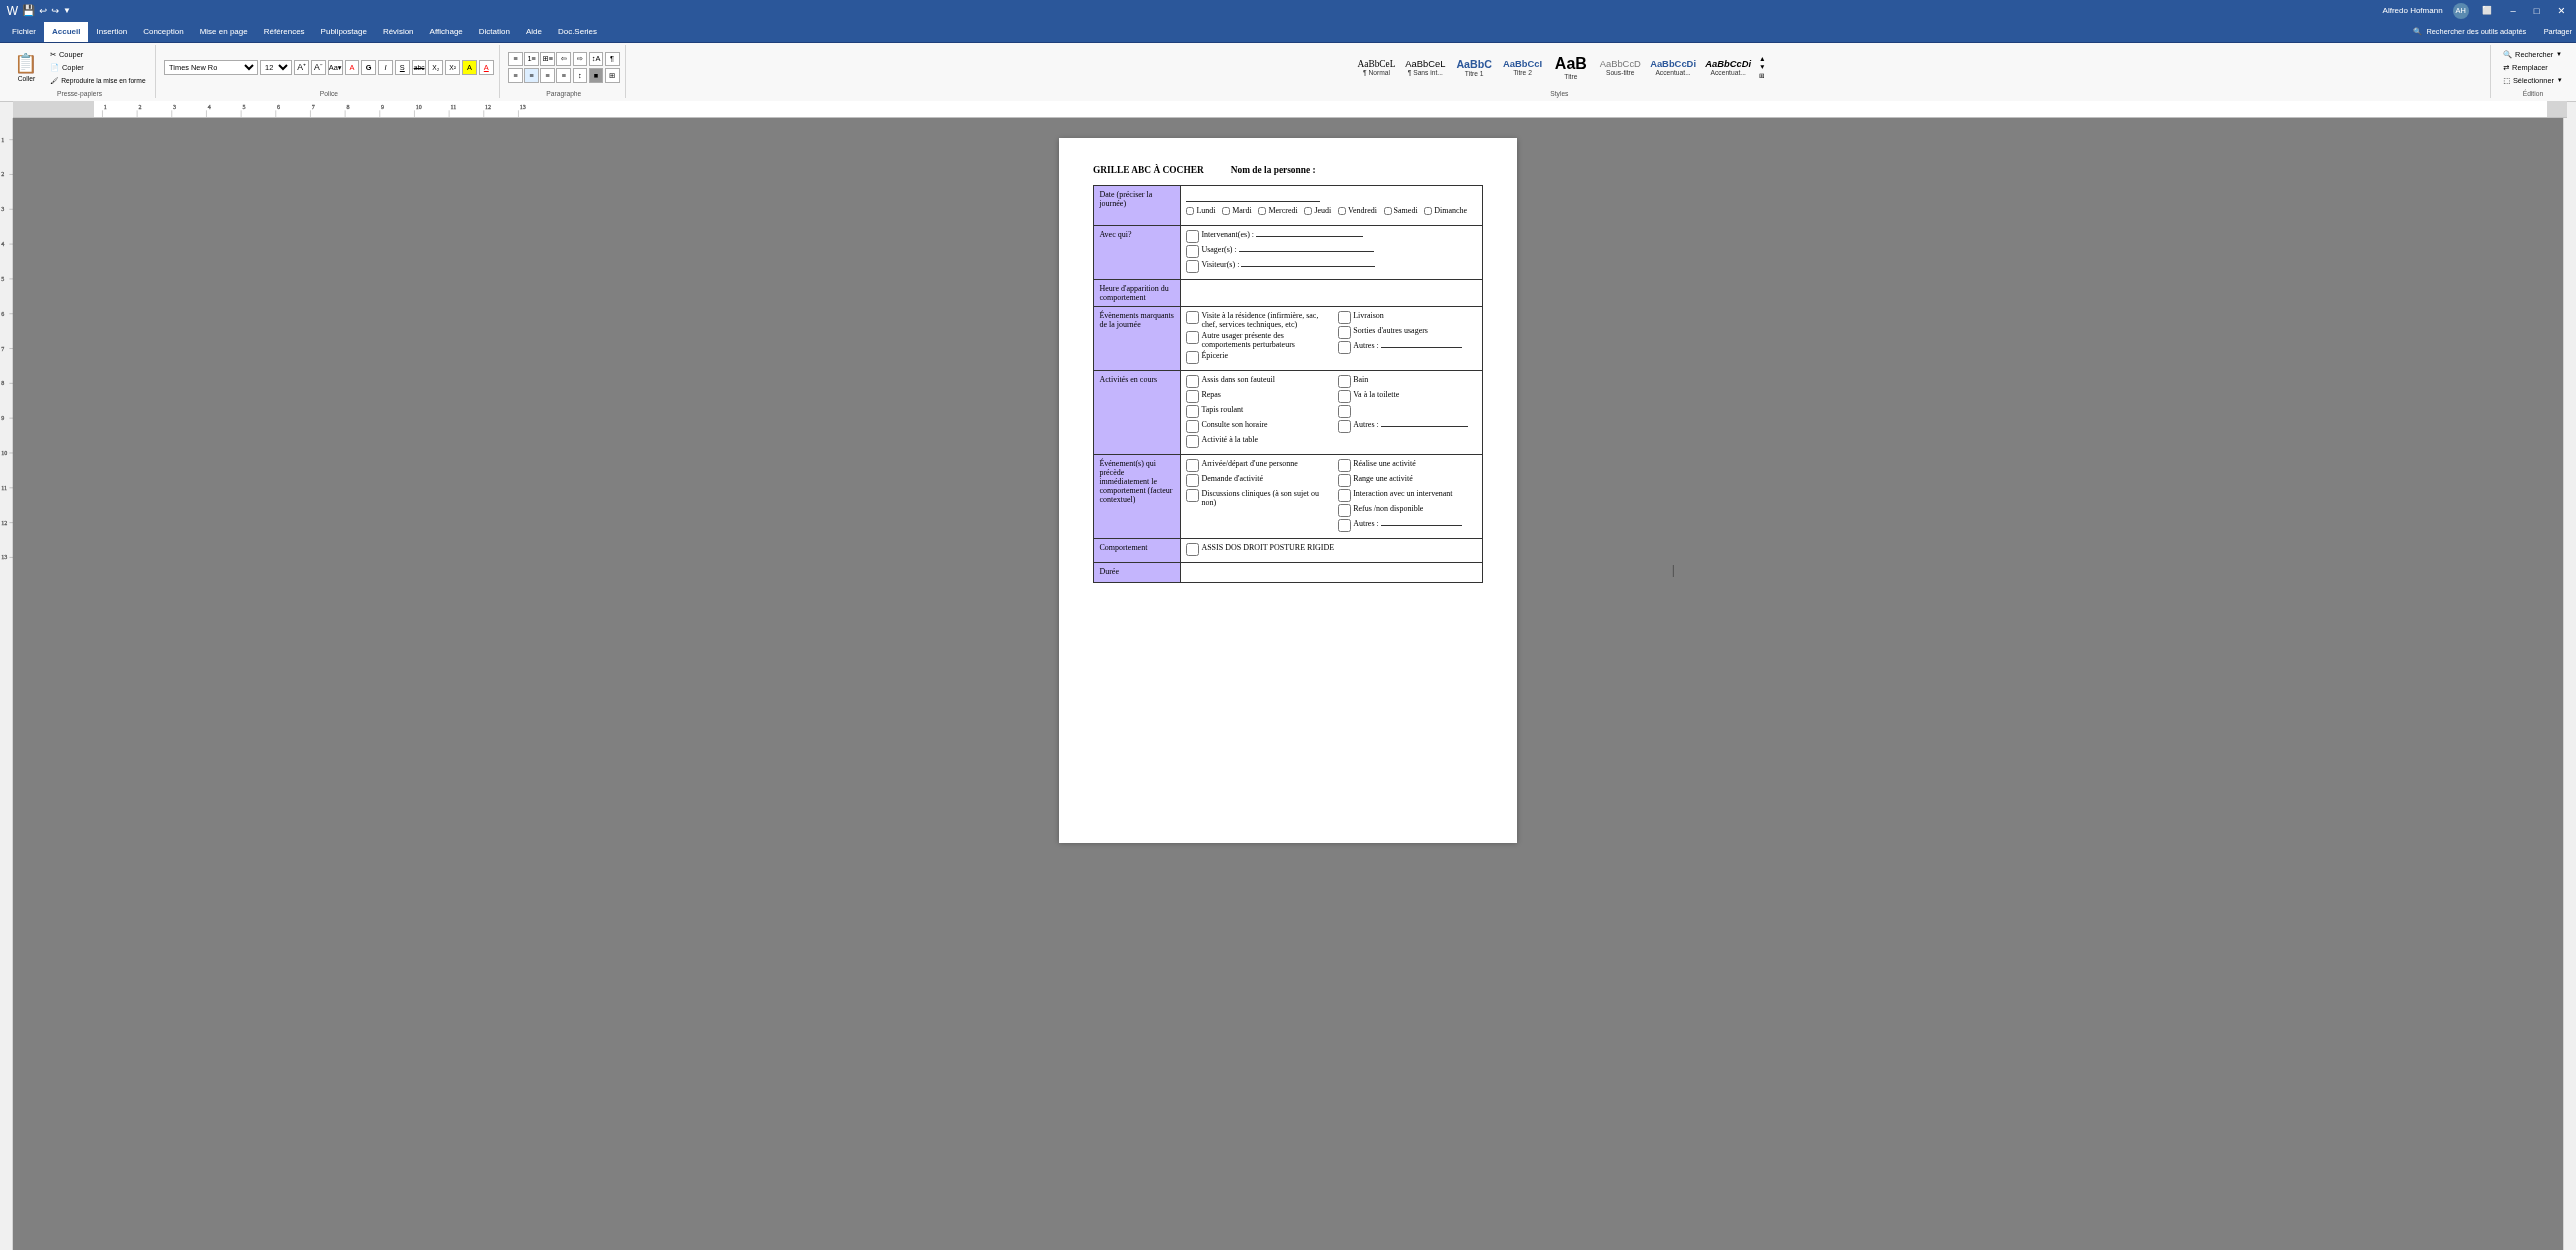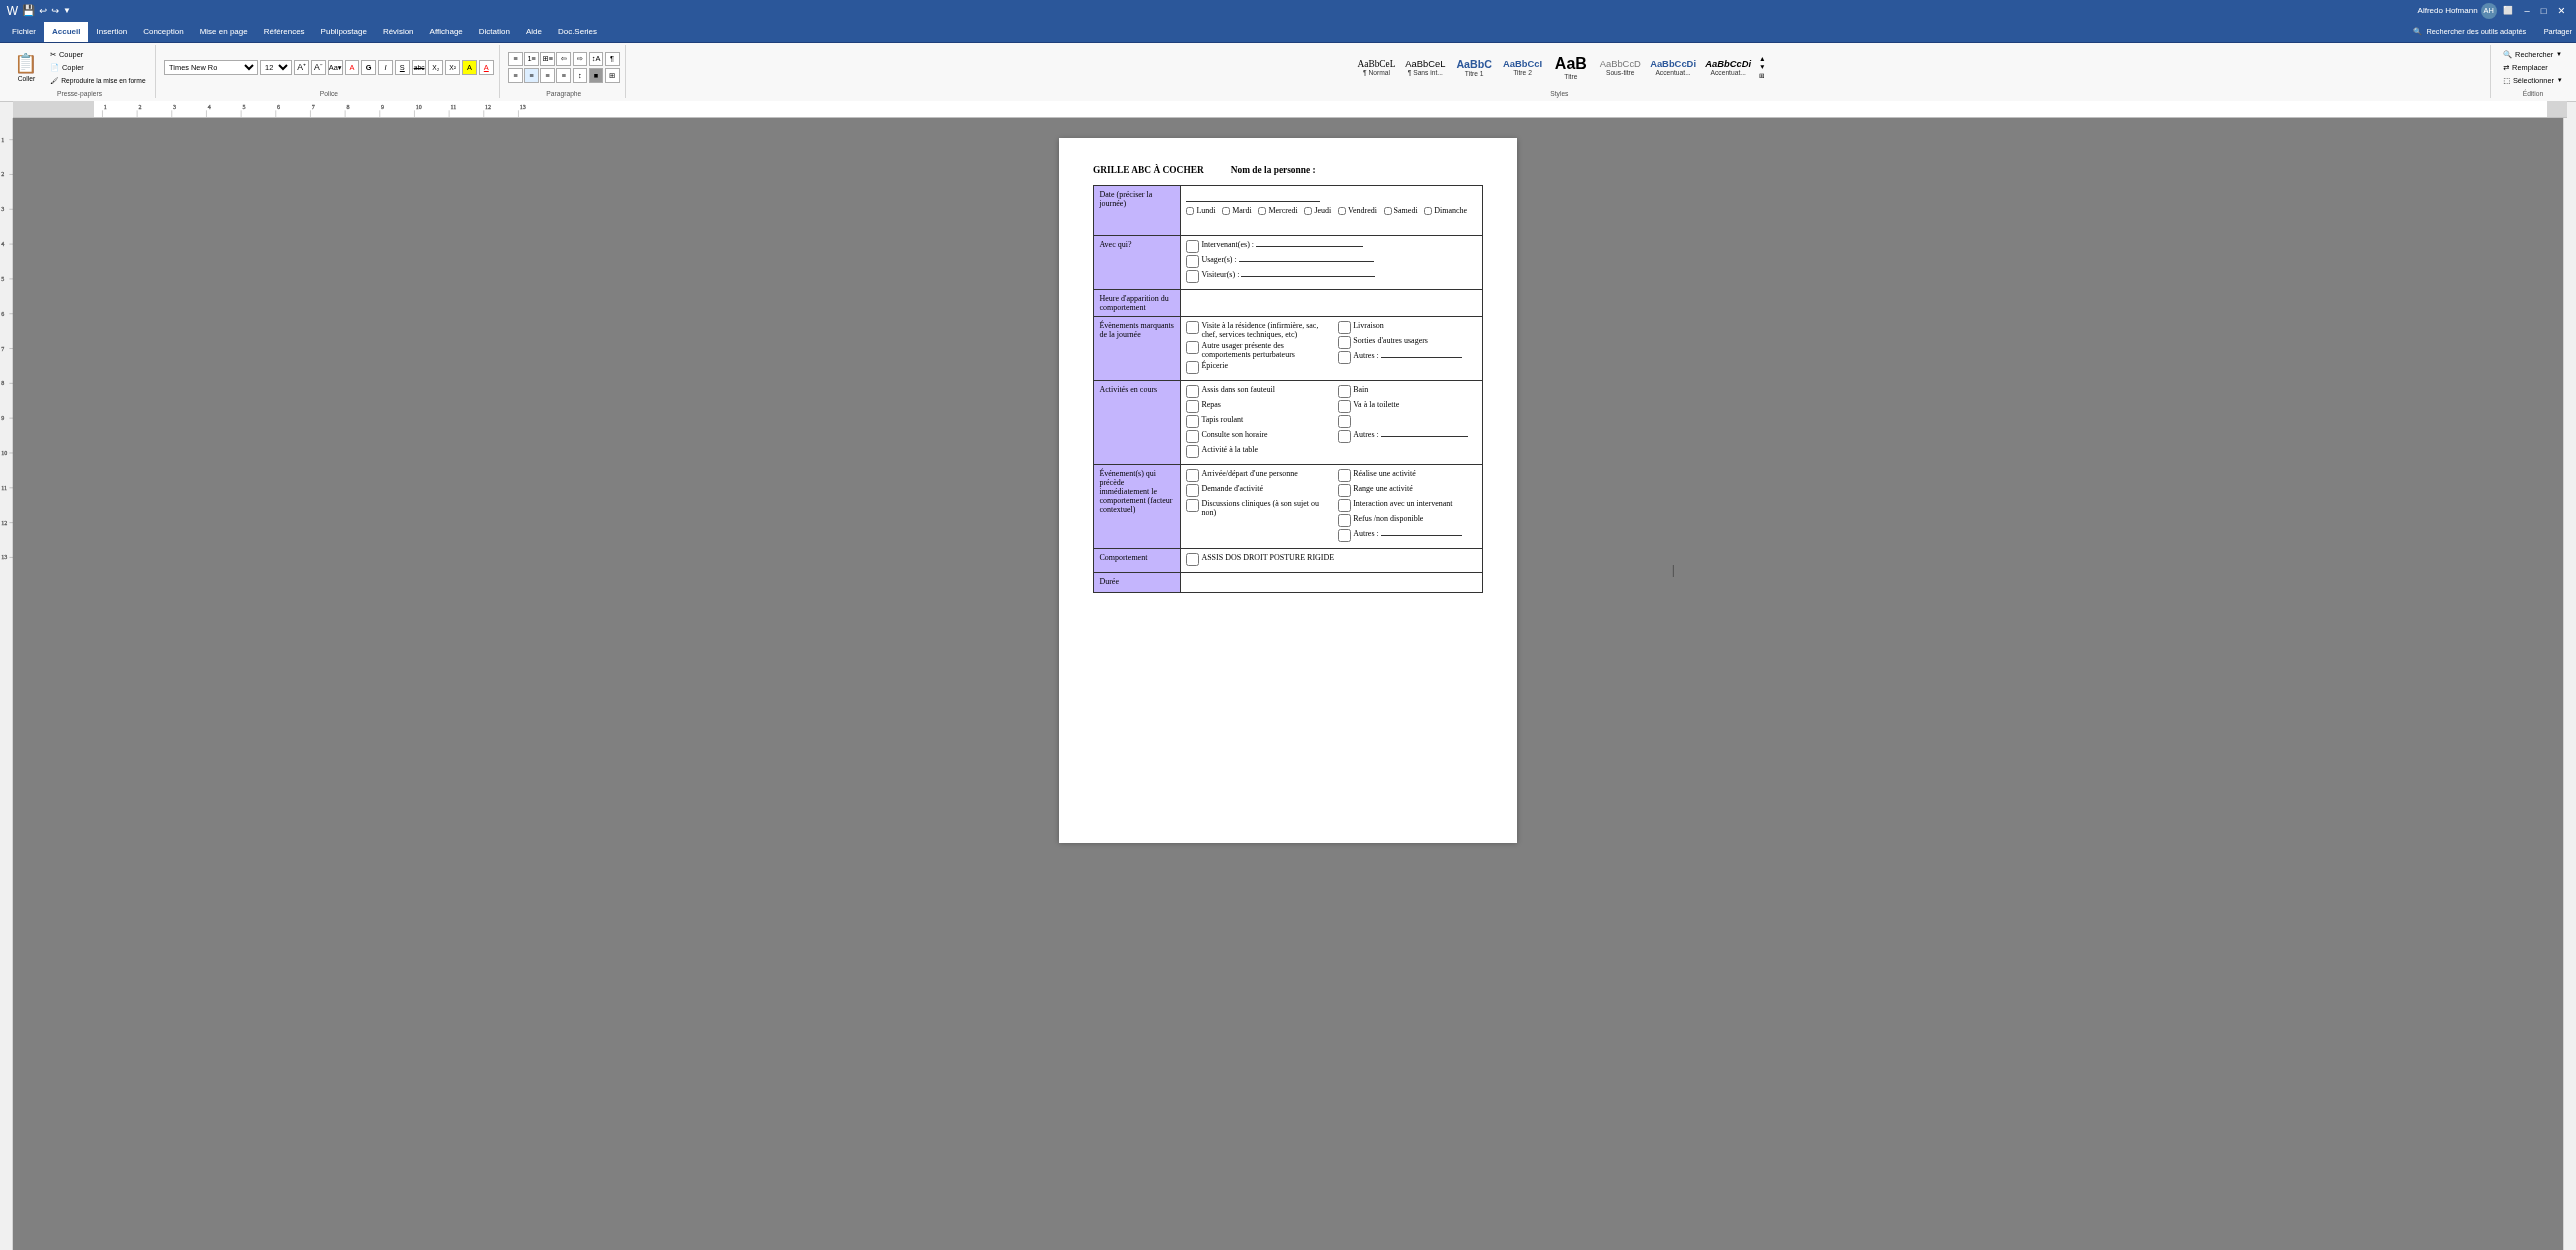--- a/index.html
+++ b/index.html
@@ -12,21 +12,21 @@
       height: 21.5px;
       display: flex;
       align-items: center;
       justify-content: space-between;
       padding: 0 6.7px;
       font-family: 'Segoe UI', Arial, sans-serif;
       font-size: 8px;
     }
     .title-bar-left { display: flex; align-items: center; gap: 4px; }
     .title-bar-center { flex: 1; text-align: center; }
-    .title-bar-right { display: flex; align-items: center; gap: 3px; }
+    .title-bar-right { display: flex; align-items: center; gap: 10px; }
     .win-btn { color: white; font-size: 9.4px; cursor: pointer; padding: 0 4px; }
 
     
     .ribbon {
       background: #2b579a;
       border-bottom: 0.7px solid #1e3f7a;
     }
     .ribbon-tabs {
       display: flex;
       align-items: center;
@@ -245,21 +245,21 @@
       font-weight: normal;
     }
     .form-table .content-cell {
       background: white;
     }
     .checkbox-item {
       display: inline-flex;
       align-items: center;
       gap: 2px;
       margin-right: 4px;
-      margin-bottom: 16px;
+      margin-bottom: 6px;
     }
     .checkbox-item input[type="checkbox"] {
       width: 8px;
       height: 8px;
     }
     .underline-field {
       display: inline-block;
       border-bottom: 0.7px solid #333;
       min-width: 54px;
     }

